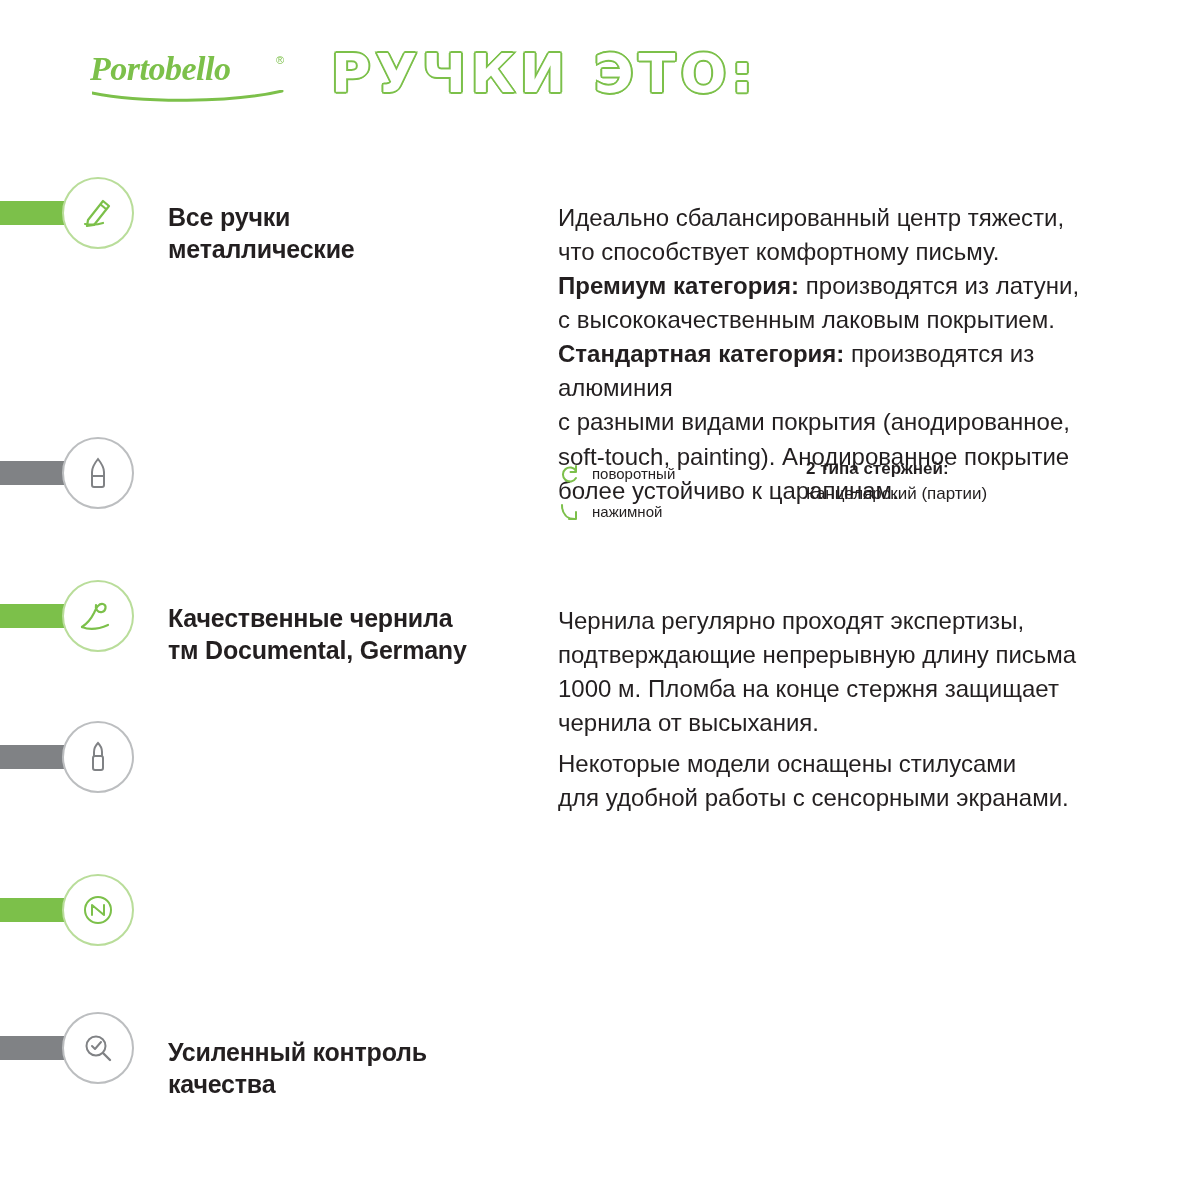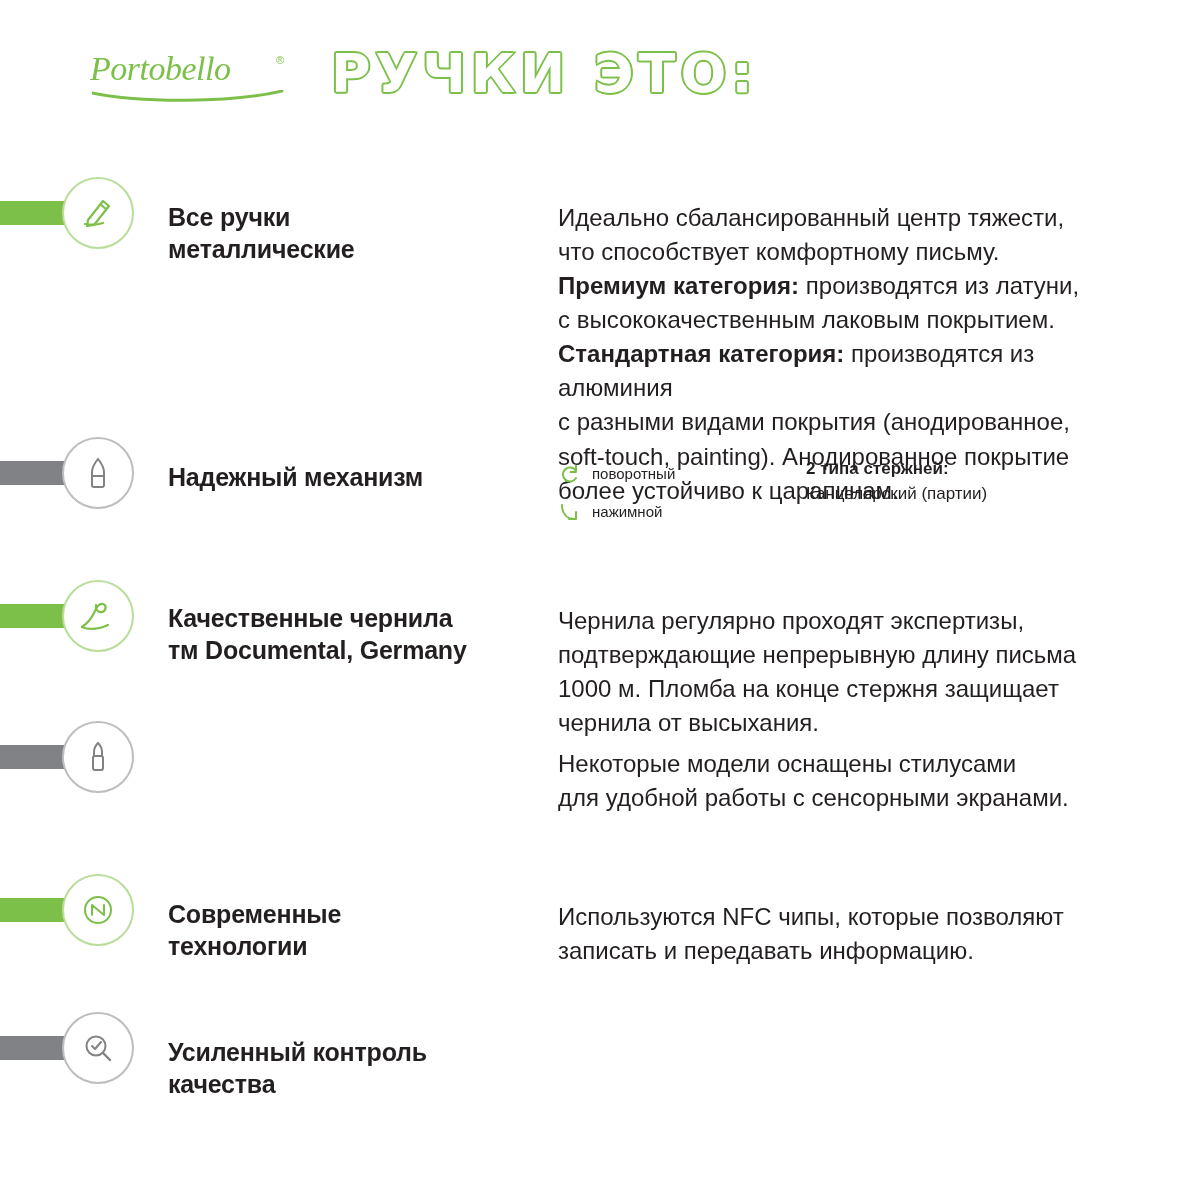--- a/index.html
+++ b/index.html
@@ -24,21 +24,21 @@
     align-items: center;
   }
   .logo {
     position: relative;
     width: 210px;
     height: 60px;
   }
   .logo-text {
     font-family: "Liberation Serif", serif;
     font-style: italic;
-    font-weight: normal;
+    font-weight: bold;
     font-size: 34px;
     color: #7cc04a;
     letter-spacing: -0.5px;
     line-height: 1;
     position: absolute;
     top: 8px; left: 0;
   }
   .logo-reg {
     position: absolute;
     top: 10px; left: 186px;
@@ -167,21 +167,20 @@
     </div>
 
     <div class="row" style="height:135px">
       <div class="bar gray" style="top:18px"></div>
       <div class="circle gray" style="top:-6px">
         <svg width="42" height="42" viewBox="0 0 42 42">
           <path d="M21 7 C17 12, 15 16, 15 20 L15 33 C15 34.5 16 35 17 35 L25 35 C26 35 27 34.5 27 33 L27 20 C27 16 25 12 21 7 Z" stroke="#808285" stroke-width="2" fill="none"></path>
           <line x1="15" y1="24" x2="27" y2="24" stroke="#808285" stroke-width="2"></line>
         </svg>
       </div>
-      <div class="title" style="top:18px">Надежный механизм</div>
 
       <div class="mech-left" style="top:12px">
         <div class="mech-item">
           <svg width="24" height="24" viewBox="0 0 24 24">
             <path d="M18 9 A7 7 0 1 0 18 16" stroke="#7cc04a" stroke-width="2" fill="none" stroke-linecap="round"></path>
             <path d="M18 4 L18 10 L12.5 10" stroke="#7cc04a" stroke-width="2" fill="none" stroke-linecap="round" stroke-linejoin="round"></path>
           </svg>
           <span>поворотный</span>
         </div>
         <div class="mech-item">
@@ -228,24 +227,20 @@
     </div>
 
     <div class="row" style="height:138px">
       <div class="bar green" style="top:30px"></div>
       <div class="circle green" style="top:6px">
         <svg width="42" height="42" viewBox="0 0 42 42">
           <circle cx="21" cy="21" r="13" stroke="#7cc04a" stroke-width="2" fill="none"></circle>
           <path d="M15 26 L15 16 L27 26 L27 16" stroke="#7cc04a" stroke-width="2" fill="none" stroke-linecap="round" stroke-linejoin="round"></path>
         </svg>
       </div>
-      <div class="title" style="top:30px">Современные
-технологии</div>
-      <div class="body" style="top:32px">Используются NFC чипы, которые позволяют
-записать и передавать информацию.</div>
     </div>
 
     <div class="row" style="height:150px">
       <div class="bar gray" style="top:30px"></div>
       <div class="circle gray" style="top:6px">
         <svg width="42" height="42" viewBox="0 0 42 42">
           <circle cx="19" cy="19" r="9.5" stroke="#808285" stroke-width="2" fill="none"></circle>
           <line x1="26" y1="26" x2="33" y2="33" stroke="#808285" stroke-width="2.4" stroke-linecap="round"></line>
           <path d="M15 19 L18 22 L24 15" stroke="#808285" stroke-width="2" fill="none" stroke-linecap="round" stroke-linejoin="round"></path>
         </svg>

